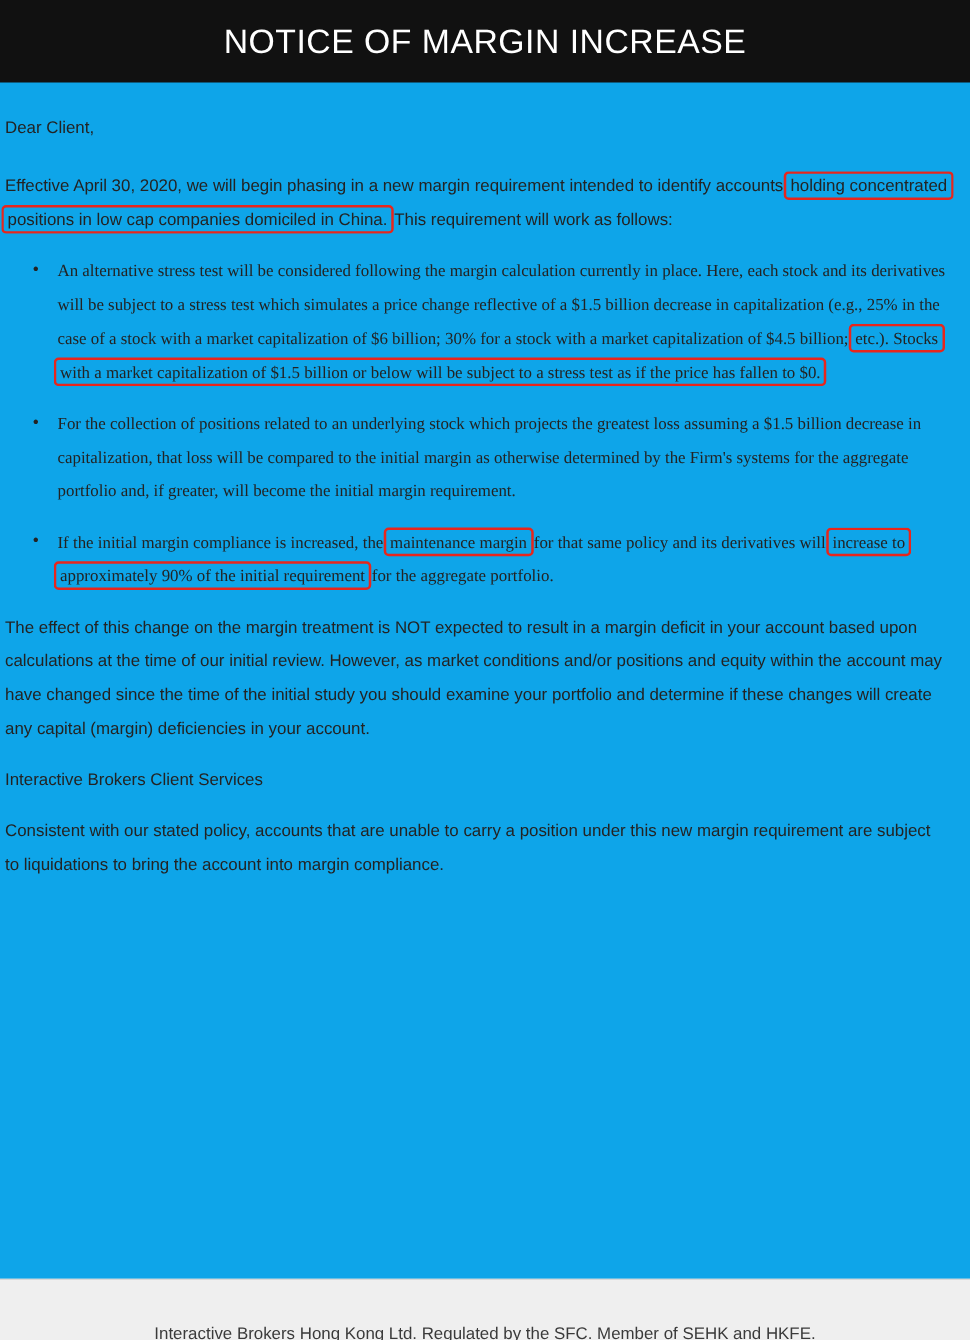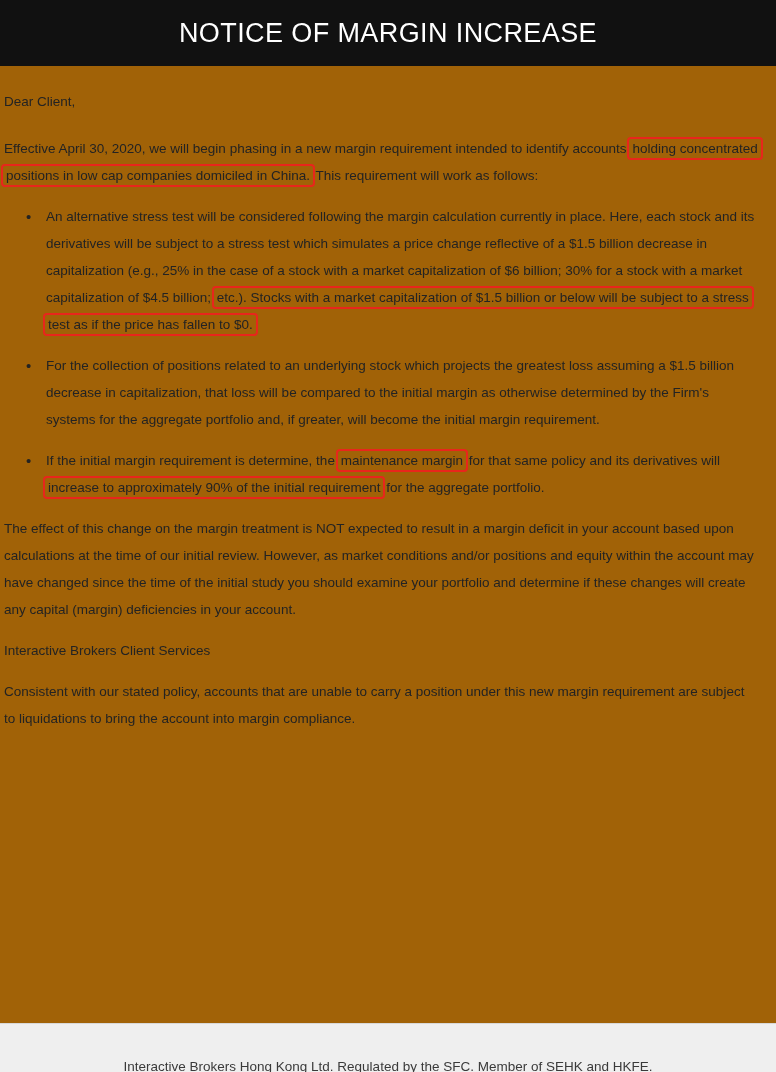--- a/index.html
+++ b/index.html
@@ -14,21 +14,21 @@
     color: #222222;
     overflow: hidden;
   }
   .page {
     width: 776px;
     height: 1072px;
     position: relative;
     box-sizing: border-box;
     display: flex;
     flex-direction: column;
-    background: #a16207;
+    background: #0ea5e9;
   }
   .header-bar {
     background: #111111;
     color: #ffffff;
     height: 66px;
     display: flex;
     align-items: center;
     justify-content: center;
     flex: 0 0 auto;
   }
@@ -51,20 +51,21 @@
   p.para {
     margin: 0 0 14px 0;
   }
   p.greeting {
     margin: 6px 0 20px 0;
   }
   ul.bullets {
     margin: 6px 0 12px 0;
     padding-left: 38px;
     list-style: none;
+    font-family: Liberation Serif, serif;
   }
   ul.bullets > li {
     position: relative;
     margin: 0 0 14px 0;
     padding-left: 4px;
   }
   ul.bullets > li::before {
     content: "\2022";
     position: absolute;
     left: -16px;
@@ -121,21 +122,21 @@
     </p>
 
     <ul class="bullets">
       <li>
         <span>An alternative stress test will be considered following the margin calculation currently in place. Here, each stock and its derivatives will be subject to a stress test which simulates a price change reflective of a $1.5 billion decrease in capitalization (e.g., 25% in the case of a stock with a market capitalization of $6 billion; 30% for a stock with a market capitalization of $4.5 billion; </span><span class="box box-block">etc.). Stocks with a market capitalization of $1.5 billion or below will be subject to a stress test as if the price has fallen to $0.</span>
       </li>
       <li>
         <span>For the collection of positions related to an underlying stock which projects the greatest loss assuming a $1.5 billion decrease in capitalization, that loss will be compared to the initial margin as otherwise determined by the Firm's systems for the aggregate portfolio and, if greater, will become the initial margin requirement.</span>
       </li>
       <li>
-        <span>If the initial margin requirement is determine, the </span><span class="box box-block">maintenance margin</span><span> for that same policy and its derivatives will </span><span class="box box-block">increase to approximately 90% of the initial requirement</span><span> for the aggregate portfolio.</span>
+        <span>If the initial margin compliance is increased, the </span><span class="box box-block">maintenance margin</span><span> for that same policy and its derivatives will </span><span class="box box-block">increase to approximately 90% of the initial requirement</span><span> for the aggregate portfolio.</span>
       </li>
     </ul>
 
 
     <p class="para">The effect of this change on the margin treatment is NOT expected to result in a margin deficit in your account based upon calculations at the time of our initial review. However, as market conditions and/or positions and equity within the account may have changed since the time of the initial study you should examine your portfolio and determine if these changes will create any capital (margin) deficiencies in your account.</p>
 
     <p class="para sig">Interactive Brokers Client Services</p>
 
     <p class="para">Consistent with our stated policy, accounts that are unable to carry a position under this new margin requirement are subject to liquidations to bring the account into margin compliance.</p>
 

